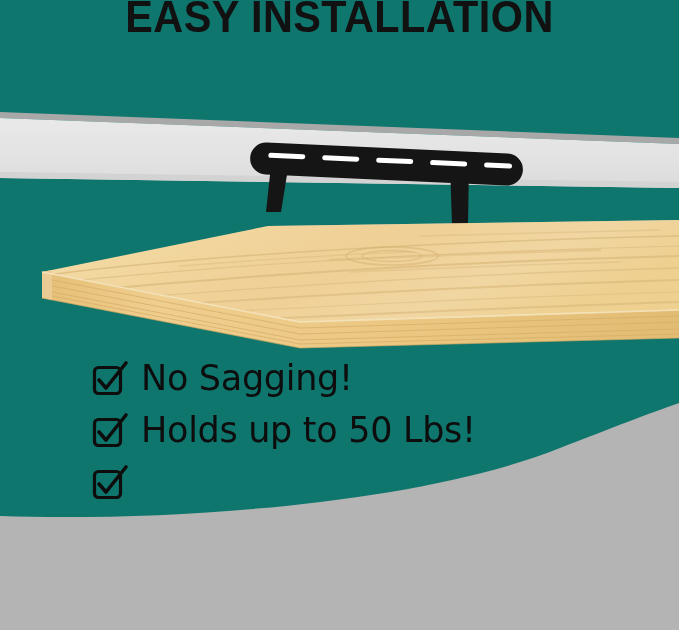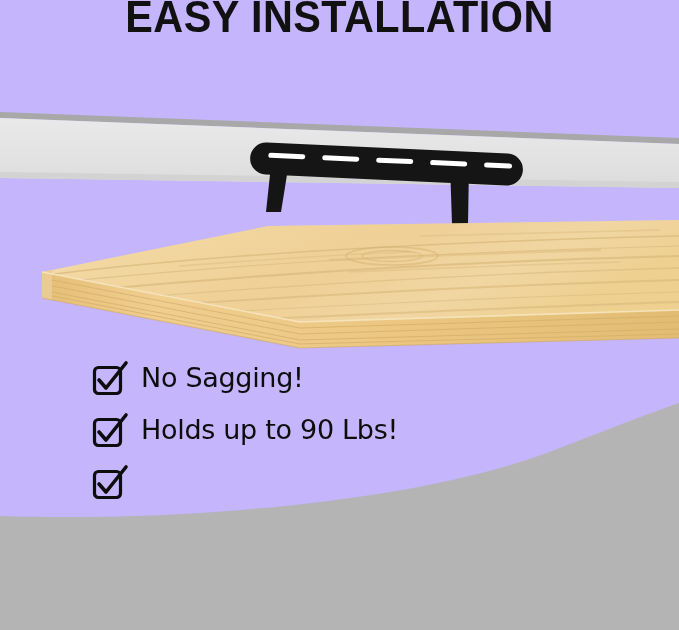--- a/index.html
+++ b/index.html
@@ -70,21 +70,21 @@
     overflow: visible;
   }
   .check-box svg {
     position: absolute;
     left: -2px;
     top: -5px;
     overflow: visible;
   }
   .feature-label {
     font-family: "DejaVu Sans", "Liberation Sans", sans-serif;
-    font-size: 27px;
+    font-size: 35px;
     font-weight: 400;
     color: #0d0d0d;
     line-height: 30px;
     letter-spacing: -0.3px;
     white-space: nowrap;
   }
 
   
   #bottom-curve {
     position: absolute;
@@ -92,21 +92,21 @@
     bottom: 0;
     width: 679px;
     height: 230px;
     pointer-events: none;
   }
   #bottom-curve svg { display: block; }
 </style>
 </head>
 <body>
 
-<div id="stage" style="background: #c4b5fd;">
+<div id="stage" style="background: #0f766e;">
 
   <div id="headline" style="color: rgb(17, 17, 17);">EASY INSTALLATION</div>
 
   <div id="scene">
     <svg width="679" height="300" viewBox="0 0 679 300" xmlns="http://www.w3.org/2000/svg">
 
       <defs>
         <linearGradient id="woodTop" x1="0" y1="0" x2="1" y2="0.35">
           <stop offset="0" stop-color="#F3DCAE"></stop>
           <stop offset="0.22" stop-color="#F2D7A0"></stop>
@@ -216,21 +216,21 @@
       <span class="feature-label">No Sagging!</span>
     </div>
 
     <div class="feature-row">
       <span class="check-box">
         <svg width="40" height="40" viewBox="0 0 40 40" xmlns="http://www.w3.org/2000/svg">
           <rect x="4.5" y="9.5" width="26" height="26" rx="4" ry="4" fill="none" stroke="#0d0d0d" stroke-width="3.2"></rect>
           <path d="M 9 22 L 16 30 L 36 5" fill="none" stroke="#0d0d0d" stroke-width="3.6" stroke-linecap="round" stroke-linejoin="round"></path>
         </svg>
       </span>
-      <span class="feature-label">Holds up to 90 Lbs!</span>
+      <span class="feature-label">Holds up to 50 Lbs!</span>
     </div>
 
     <div class="feature-row">
       <span class="check-box">
         <svg width="40" height="40" viewBox="0 0 40 40" xmlns="http://www.w3.org/2000/svg">
           <rect x="4.5" y="9.5" width="26" height="26" rx="4" ry="4" fill="none" stroke="#0d0d0d" stroke-width="3.2"></rect>
           <path d="M 9 22 L 16 30 L 36 5" fill="none" stroke="#0d0d0d" stroke-width="3.6" stroke-linecap="round" stroke-linejoin="round"></path>
         </svg>
       </span>
     </div>

